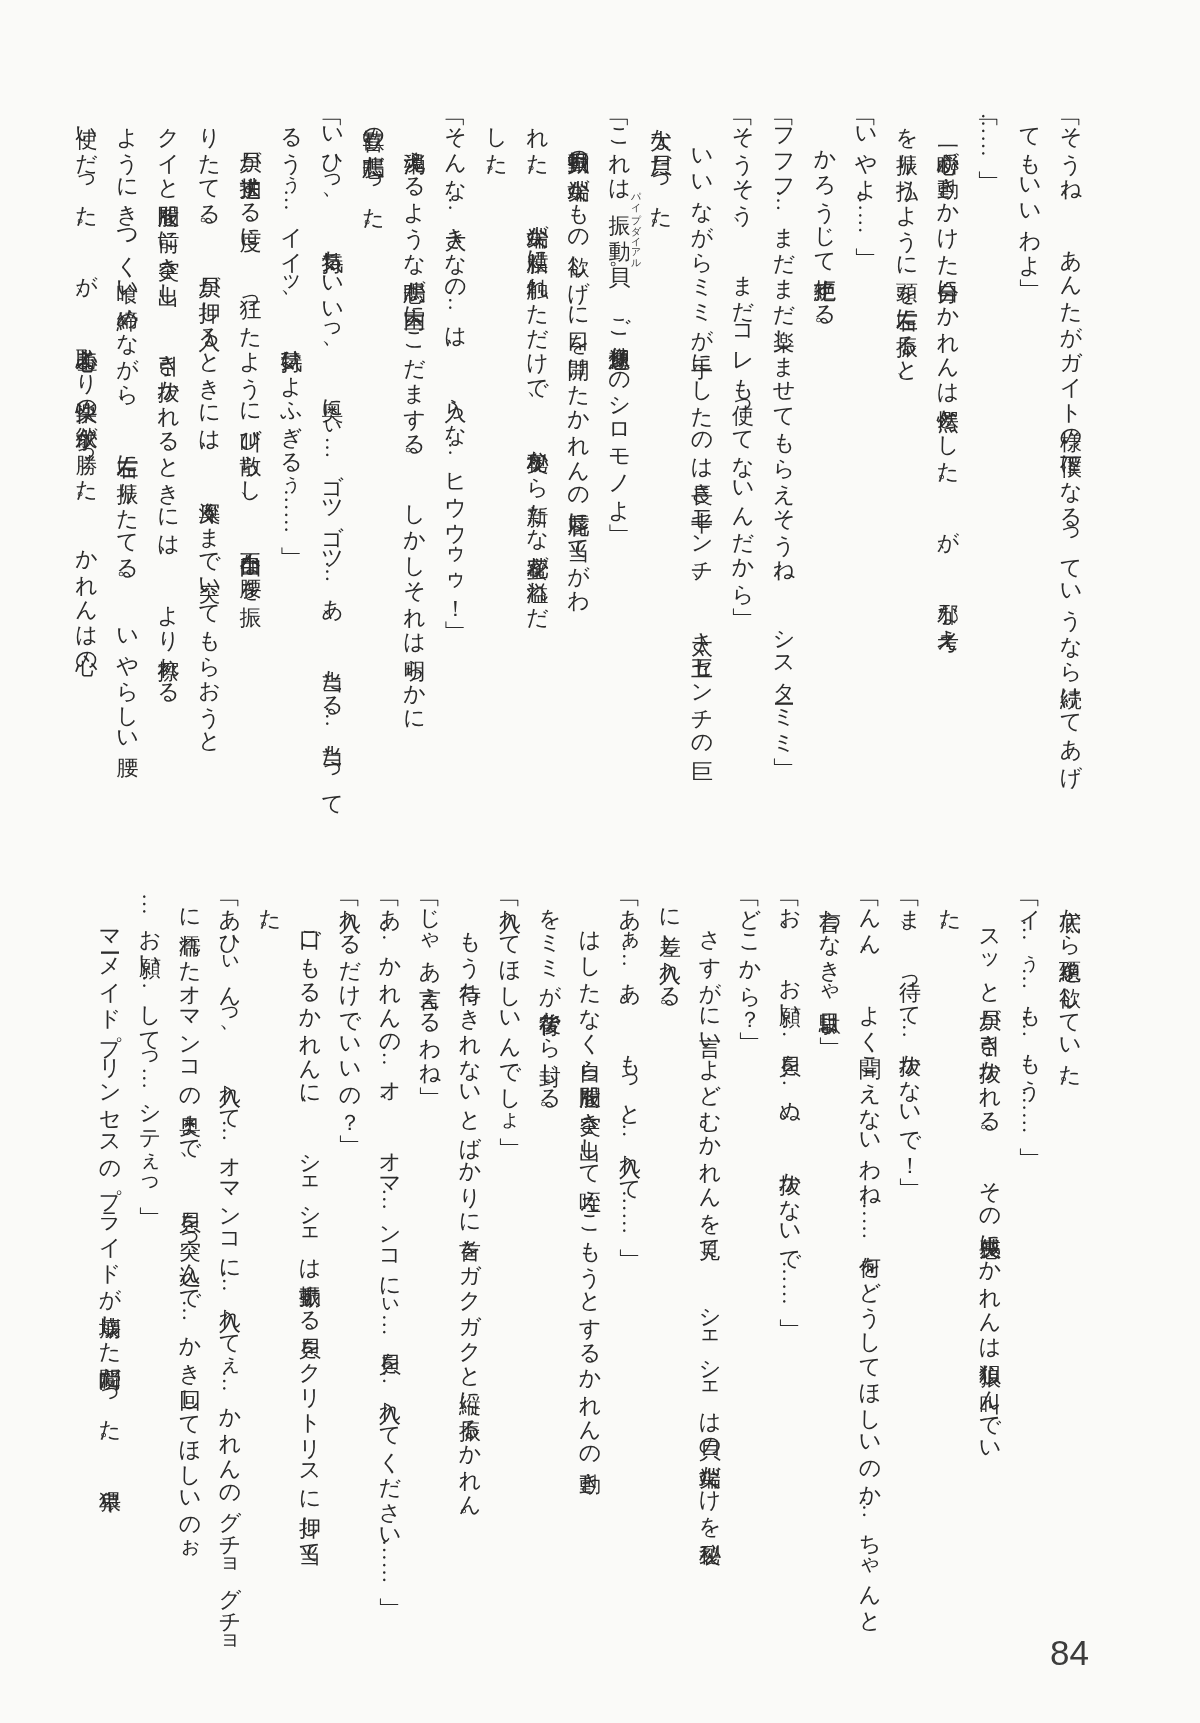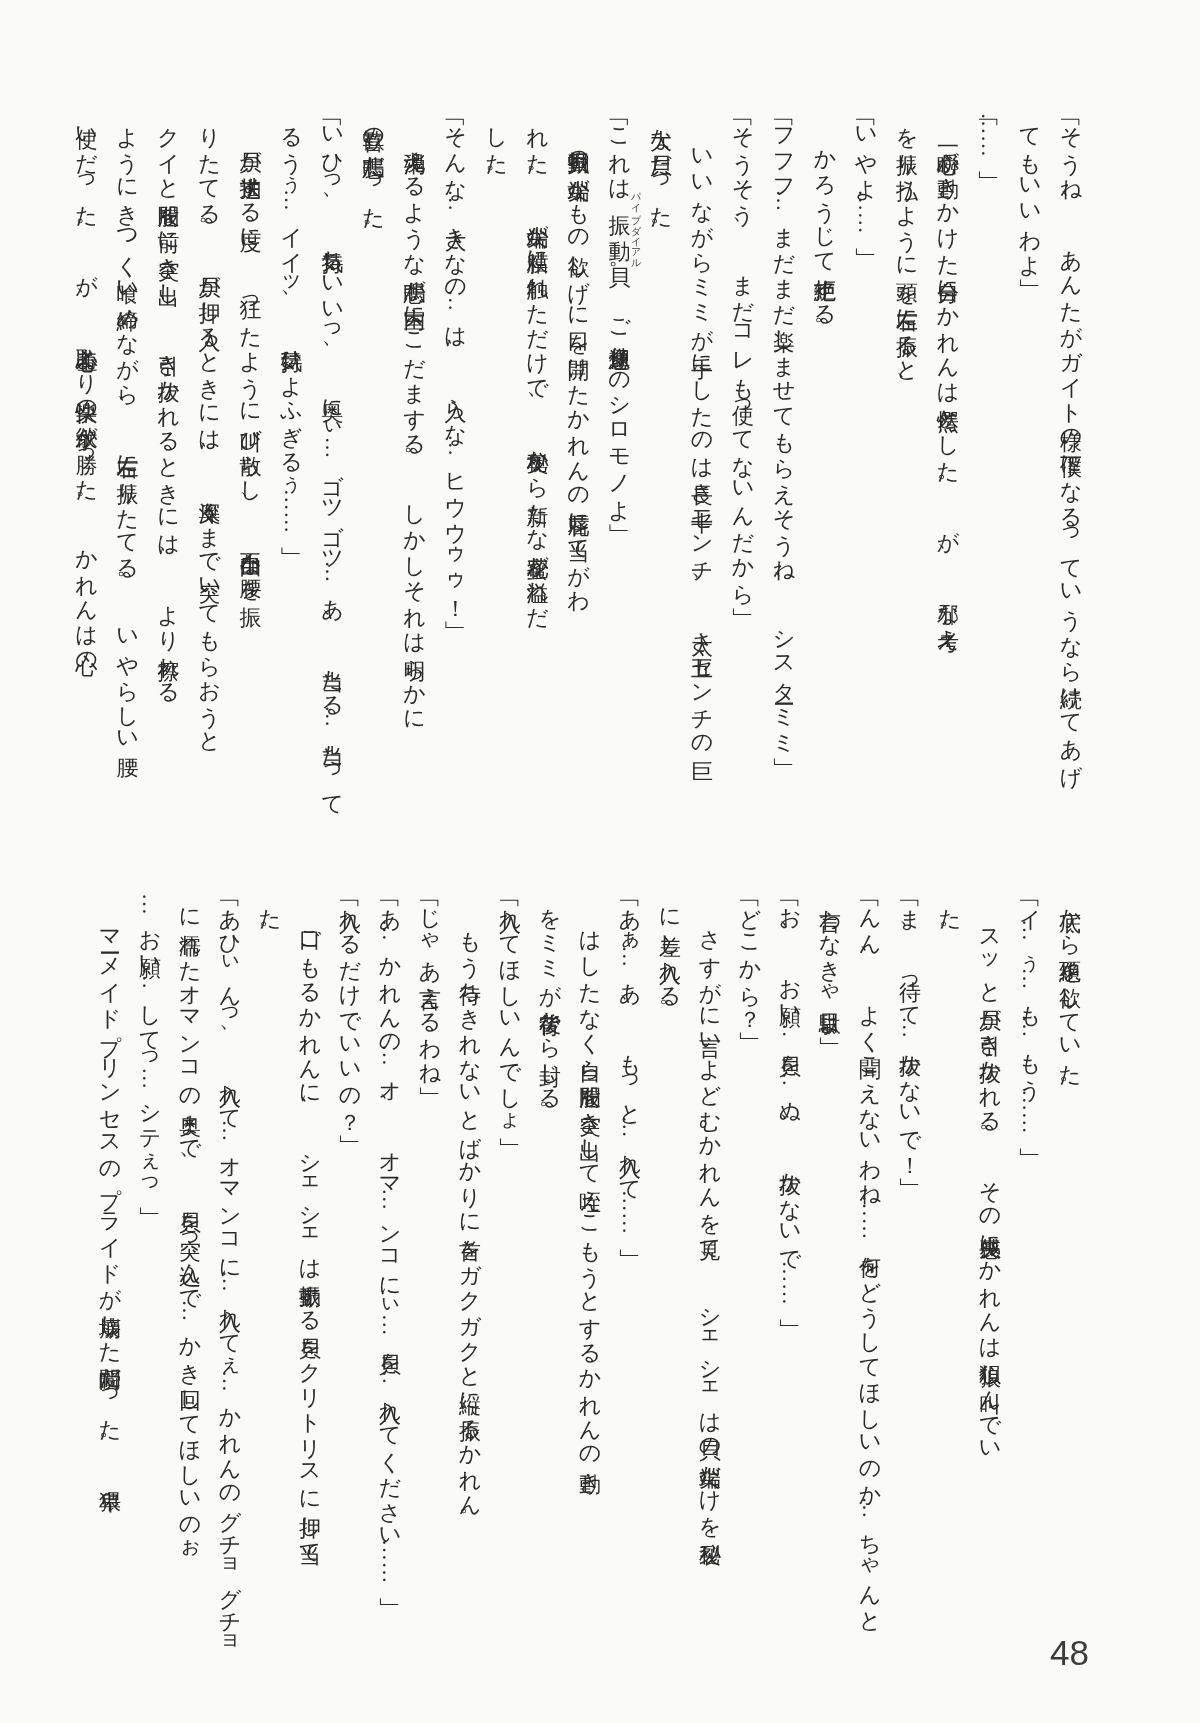--- a/index.html
+++ b/index.html
@@ -54,14 +54,14 @@
     font-size: 35px;
     color: #3c3c3c;
   }
 </style>
 </head>
 <body>
 
 <div class="page">
   <section class="band band-top"><div class="line">「そうね、　あんたがガイト様の下僕になるっていうなら続けてあげ</div><div class="line">てもいいわよ」</div><div class="line">「……」</div><div class="line">　一瞬心が動きかけた自分にかれんは愕然とした。　が、　邪な考え</div><div class="line">を振り払うように頭を左右に振ると、</div><div class="line">「いやよ……」</div><div class="line">　かろうじて拒絶する。</div><div class="line">「フフフ…まだまだ楽しませてもらえそうね、　シスターミミ」</div><div class="line">「そうそう、　まだコレも使ってないんだから」</div><div class="line">　いいながらミミが手にしたのは長さ二十センチ、　太さ五センチの巨</div><div class="line">大な貝だった。</div><div class="line">「これは<ruby>振動貝<rt>パイプダイアル</rt></ruby>。　ご想像通りのシロモノよ」</div><div class="line">　振動貝の尖端がもの欲しげに口を開けたかれんの花唇に当てがわ</div><div class="line">れた。　尖端が粘膜に触れただけで、　秘奥から新たな花蜜が溢れだ</div><div class="line">した。</div><div class="line">「そんな…大きなの…は、　入らな…ヒウウゥゥ！」</div><div class="line">　魂消えるような悲鳴が室内にこだまする。　しかしそれは明らかに</div><div class="line">歓喜の悲鳴だった。</div><div class="line">「いひっ、　気持ちいいっ、　奥にぃ…ゴツゴツ…あ、　当たる…当たって</div><div class="line">るうぅ…イイッ、　気持ひよふぎるぅ……」</div><div class="line">　貝が抽送する度に、　狂ったように叫び散らし、　不自由な腰を振</div><div class="line">りたてる。　貝が押し入るときには、　奥深くまで突いてもらおうと</div><div class="line">クイと股間を前に突き出し、　引き抜かれるときには、　より擦れる</div><div class="line">ようにきつく喰い締めながら、　左右に振りたてる。　いやらしい腰</div><div class="line">使いだった。　が、　羞恥心より快楽の欲求が勝った。　かれんは心の</div></section>
   <section class="band band-bottom"><div class="line">底から絶頂を欲していた。</div><div class="line">「イ…ぅ…も…もう……」</div><div class="line">　スッと貝が引き抜かれる。　その喪失感にかれんは狼狽し叫んでい</div><div class="line">た。</div><div class="line">「ま、　待って…抜かないで！」</div><div class="line">「んん、　よく聞こえないわね……何をどうしてほしいのか…ちゃんと</div><div class="line">言わなきゃ駄目よ」</div><div class="line">「お、　お願い…貝を…ぬ、　抜かないで……」</div><div class="line">「どこから？」</div><div class="line">　さすがに言いよどむかれんを見て、　シェシェは貝の尖端だけを秘裂</div><div class="line">に差し入れる。</div><div class="line">「あぁ…あ、　もっと…入れて……」</div><div class="line">　はしたなく自ら股間を突き出して咥えこもうとするかれんの動き</div><div class="line">をミミが背後から封じる。</div><div class="line">「入れてほしいんでしょ」</div><div class="line">　もう待ちきれないとばかりに首をガクガクと縦に振るかれん。</div><div class="line">「じゃあ言えるわね」</div><div class="line">「あ…かれんの…オ、　オマ…ンコにぃ…貝を…入れてください……」</div><div class="line">「入れるだけでいいの？」</div><div class="line">　口ごもるかれんに、　シェシェは振動する貝をクリトリスに押し当て</div><div class="line">た。</div><div class="line">「あひぃんっ、　入れて…オマンコに…入れてぇ…かれんのグチョグチョ</div><div class="line">に濡れたオマンコの奥まで、　貝を突っ込んで…かき回してほしいのぉ</div><div class="line">…お願い…してっ…シテぇっ」</div><div class="line">　マーメイドプリンセスのプライドが崩壊した瞬間だった。　卑猥</div></section>
-  <div class="page-number">48</div>
+  <div class="page-number">84</div>
 </div>
 
 </body></html>

